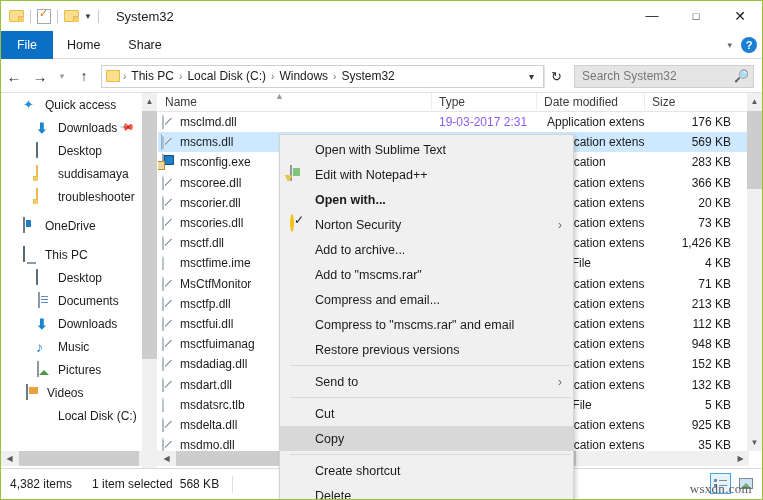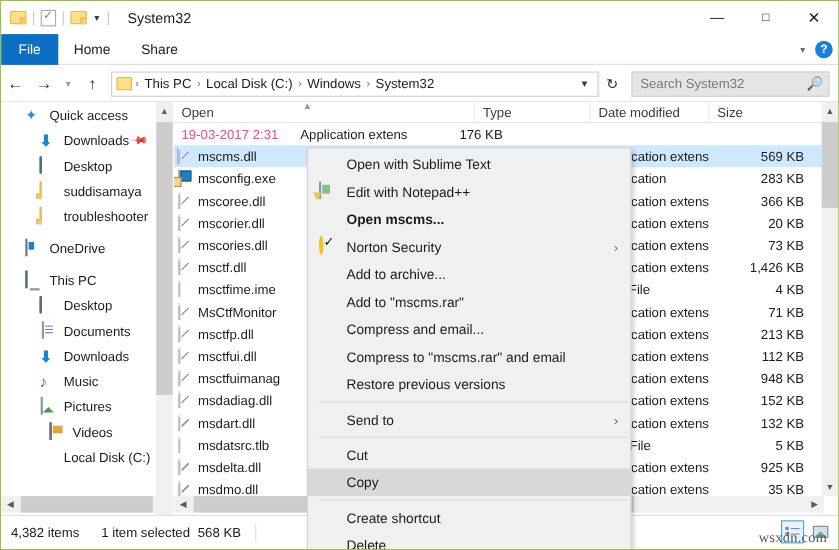--- a/index.html
+++ b/index.html
@@ -249,21 +249,21 @@
   .row {
     height: 20.2px; display: flex; align-items: center;
     font-size: 12px; color: #1b1b1b; white-space: nowrap;
   }
   .row.sel { background: #cde8ff; }
   .c-name {
     width: 274px; display: flex; align-items: center; padding-left: 3px;
     overflow: hidden;
   }
   .c-name .nm { margin-left: 5px; }
-  .c-date { width: 108px; padding-left: 7px; color: #ec4899; }
+  .c-date { width: 108px; padding-left: 7px; color: #8b5cf6; }
   .c-type { width: 105px; padding-left: 7px; color: #1b1b1b; overflow: hidden; }
   .c-size {
     width: 93px; text-align: right; padding-right: 7px; color: #1b1b1b;
   }
   .row.sel .c-name, .row.sel .c-date, .row.sel .c-type, .row.sel .c-size {
     position: relative;
   }
   .sel-border {
     position: absolute; left: 3px; width: 268px; height: 20px;
     border: 1px solid #7cb7e8; pointer-events: none;
@@ -557,21 +557,21 @@
       <span class="lbl">Downloads</span>
     </div>
     <div class="sb-item" style="padding-left:35px">
       <span class="sb-ico ic-music">♪</span>
       <span class="lbl">Music</span>
     </div>
     <div class="sb-item" style="padding-left:35px">
       <span class="sb-ico"><span class="ic-pics"></span></span>
       <span class="lbl">Pictures</span>
     </div>
-    <div class="sb-item" style="padding-left:43px">
+    <div class="sb-item" style="padding-left:24px">
       <span class="sb-ico"><span class="ic-vid"></span></span>
       <span class="lbl">Videos</span>
     </div>
     <div class="sb-item" style="padding-left:35px">
       <span class="sb-ico"><span class="ic-disk"></span></span>
       <span class="lbl">Local Disk (C:)</span>
     </div>
   </div>
 
   <div class="sb-scroll">
@@ -580,29 +580,33 @@
     <div class="sb-arrow-dn">▼</div>
   </div>
   <div class="sb-hscroll">
     <div class="sbh-arrow">◀</div>
     <div class="sbh-thumb"></div>
   </div>
 
   <div class="filelist">
     <div class="colhead">
       <div class="ch ch-name">
-        <span>Open</span>
+        <span>Name</span>
         <span class="sort-ind">▲</span>
       </div>
       <div class="ch ch-type">Type</div>
       <div class="ch ch-date">Date modified</div>
       <div class="ch ch-size">Size</div>
     </div>
     <div class="rows" id="rows-container">
         <div class="row">
+          <div class="c-name">
+            <span class="fi"><span class="fi-dll"></span></span>
+            <span class="nm">msclmd.dll</span>
+          </div>
           <div class="c-date">19-03-2017 2:31</div>
           <div class="c-type">Application extens...</div>
           <div class="c-size">176 KB</div>
         </div>
         <div class="row sel">
           <div class="c-name">
             <span class="fi"><span class="fi-dll"></span></span>
             <span class="nm">mscms.dll</span>
             <span class="sel-border"></span>
           </div>
@@ -763,21 +767,21 @@
       <div class="mi">
         <span class="mi-ico"></span>
         <span class="mi-lbl">Open with Sublime Text</span>
       </div>
       <div class="mi">
         <span class="mi-ico"><span class="ic-npp"></span></span>
         <span class="mi-lbl">Edit with Notepad++</span>
       </div>
       <div class="mi bold">
         <span class="mi-ico"></span>
-        <span class="mi-lbl">Open mscms...</span>
+        <span class="mi-lbl">Open with...</span>
       </div>
       <div class="mi">
         <span class="mi-ico"><span class="ic-norton"></span></span>
         <span class="mi-lbl">Norton Security</span>
         <span class="mi-arrow">›</span>
       </div>
       <div class="mi">
         <span class="mi-ico"><span class="ic-rar"></span></span>
         <span class="mi-lbl">Add to archive...</span>
       </div>

